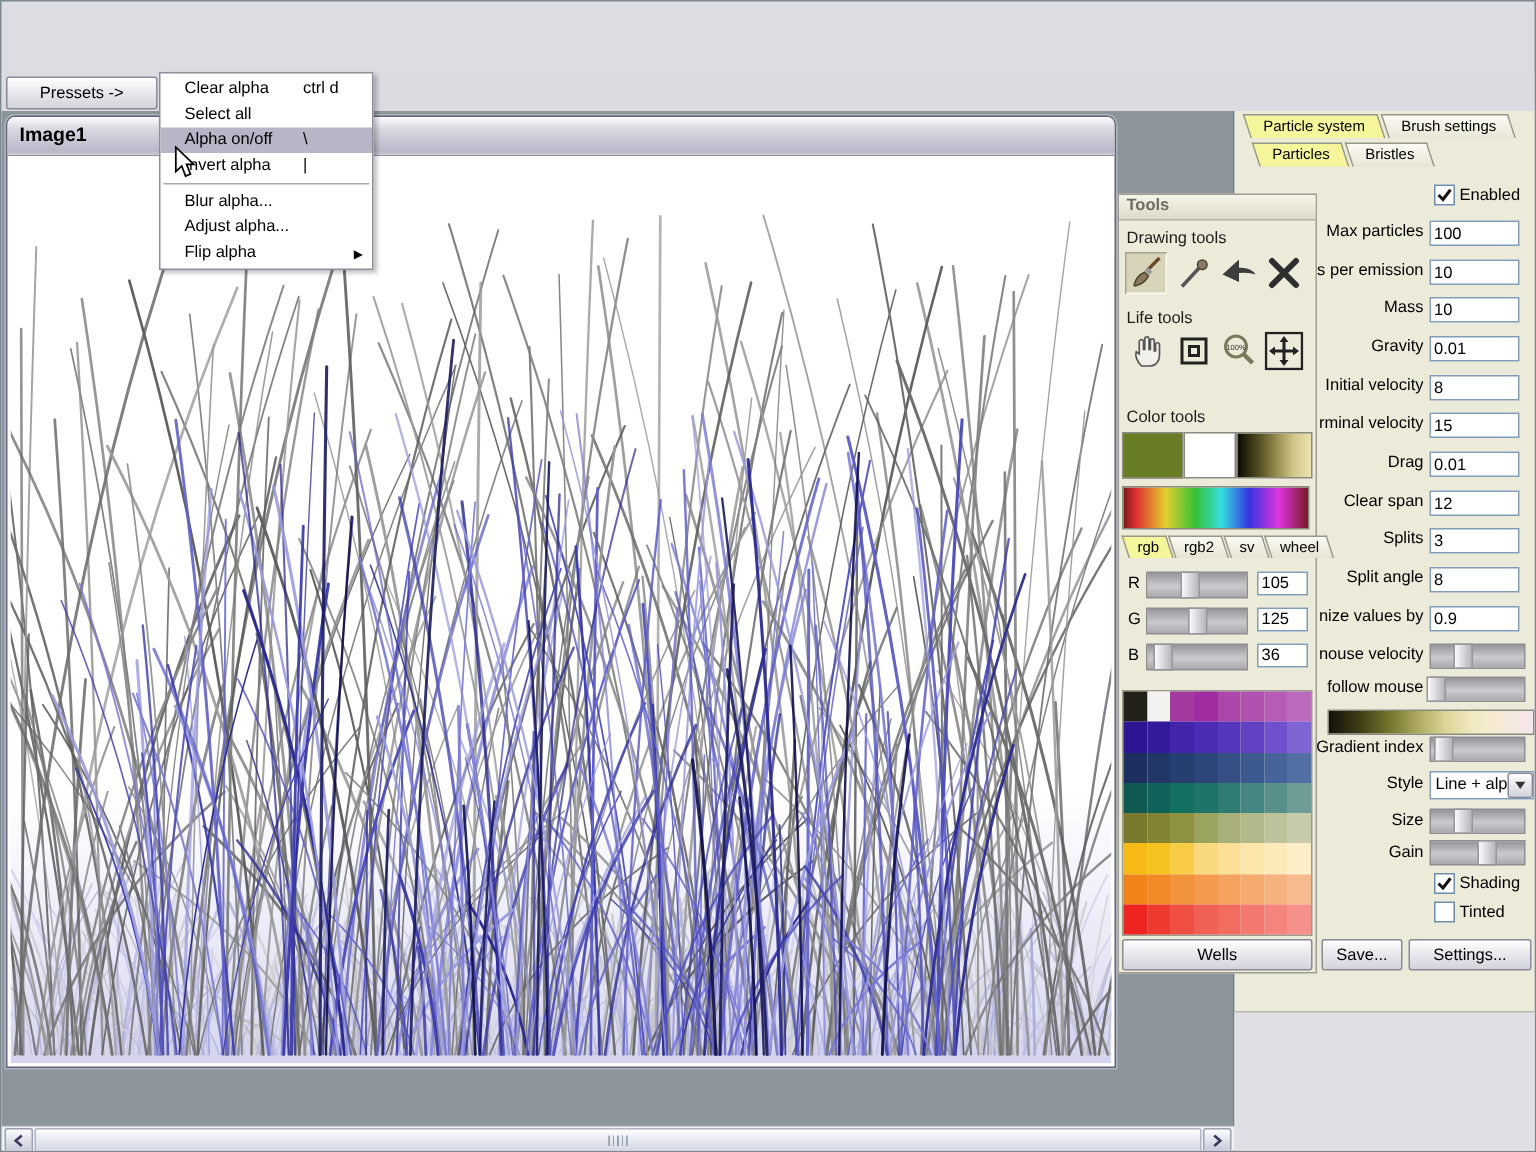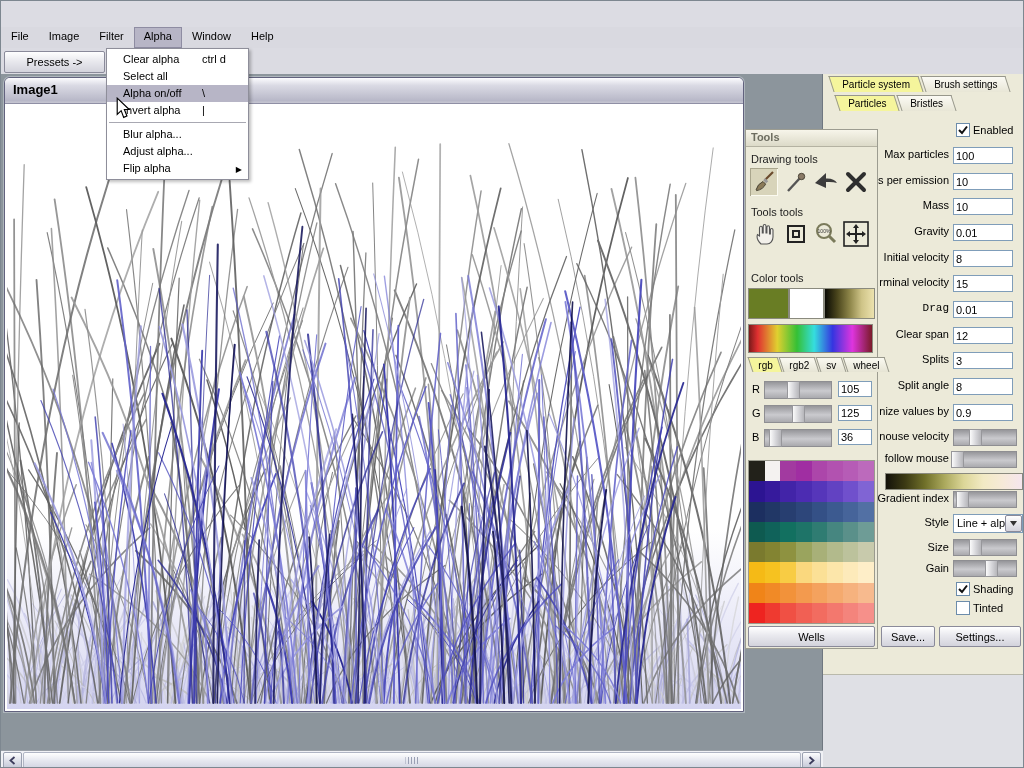--- a/index.html
+++ b/index.html
@@ -91,28 +91,20 @@
   .bottomframe{left:0;top:766px;width:1024px;height:2px;background:#cfcfd8;}
   .vline{left:821px;top:73px;width:1px;height:693px;background:#6f7780;}
   .cursor{z-index:99;}
 </style>
 </head>
 <body>
 
 <div id="app">
 
 
-  <div class="abs menubar" id="menubar">
-      <div class="menu-item">File</div>
-      <div class="menu-item">Image</div>
-      <div class="menu-item">Filter</div>
-      <div class="menu-item active">Alpha</div>
-      <div class="menu-item">Window</div>
-      <div class="menu-item">Help</div>
-    </div>
 
   <div class="abs toolbar">
     <div class="abs xp-btn presets">
       <span>Pressets -&gt;</span>
     </div>
   </div>
 
   <div class="abs workarea"></div>
   <div class="abs vline"></div>
 
@@ -1031,21 +1023,21 @@
       <div class="flabel abs" style="top: 173px;">s per emission</div>
       <input class="tfield abs" value="10" style="top: 172px;">
       <div class="flabel abs" style="top: 198px;">Mass</div>
       <input class="tfield abs" value="10" style="top: 197px;">
       <div class="flabel abs" style="top: 224px;">Gravity</div>
       <input class="tfield abs" value="0.01" style="top: 223px;">
       <div class="flabel abs" style="top: 250px;">Initial velocity</div>
       <input class="tfield abs" value="8" style="top: 249px;">
       <div class="flabel abs" style="top: 275px;">rminal velocity</div>
       <input class="tfield abs" value="15" style="top: 274px;">
-      <div class="flabel abs" style="top: 301px; font-family: Liberation Mono, monospace;">Drag</div>
+      <div class="flabel abs" style="top: 301px;">Drag</div>
       <input class="tfield abs" value="0.01" style="top: 300px;">
       <div class="flabel abs" style="top: 327px;">Clear span</div>
       <input class="tfield abs" value="12" style="top: 326px;">
       <div class="flabel abs" style="top: 352px;">Splits</div>
       <input class="tfield abs" value="3" style="top: 351px;">
       <div class="flabel abs" style="top: 378px;">Split angle</div>
       <input class="tfield abs" value="8" style="top: 377px;">
       <div class="flabel abs" style="top: 404px;">nize values by</div>
       <input class="tfield abs" value="0.9" style="top: 403px;">
       <div class="flabel abs" style="top: 429px;">nouse velocity</div>
@@ -1115,21 +1107,21 @@
       <svg width="26" height="24" viewBox="0 0 26 24">
         <path d="M2 13 L13 3 L13 8.5 Q21 8 24 13 Q20 11.5 13 12 L13 18 Z" fill="#3c3c3c"></path>
       </svg>
     </div>
     <div class="toolcell" style="left:96px;top:38px">
       <svg width="24" height="24" viewBox="0 0 24 24">
         <path d="M4 4 L20 20 M20 4 L4 20" stroke="#2e2e2e" stroke-width="4" stroke-linecap="round"></path>
       </svg>
     </div>
 
-    <div class="tp-label" style="top:76px">Tools tools</div>
+    <div class="tp-label" style="top:76px">Life tools</div>
     <div class="toolcell" style="left:4px;top:90px">
       <svg width="24" height="24" viewBox="0 0 24 24">
         <path d="M9 22c-3-3-4.5-7-3.5-9.5l2 1.4V6c0-1 .6-1.7 1.4-1.7S10.3 5 10.3 6v5h.9V4.2c0-1 .6-1.7 1.4-1.7s1.4.7 1.4 1.7V11h.9V5.4c0-1 .6-1.6 1.3-1.6s1.3.6 1.3 1.6V12h.9V8c0-.9.5-1.5 1.2-1.5S21 7.1 21 8v7c0 3.5-2.5 7-6 7z" fill="#f2f0ea" stroke="#555" stroke-width="1.1"></path>
       </svg>
     </div>
     <div class="toolcell" style="left:36px;top:90px">
       <svg width="24" height="24" viewBox="0 0 24 24">
         <rect x="4" y="4" width="16" height="16" fill="none" stroke="#222" stroke-width="2"></rect>
         <rect x="9" y="9" width="6" height="6" fill="none" stroke="#222" stroke-width="2"></rect>
       </svg>

